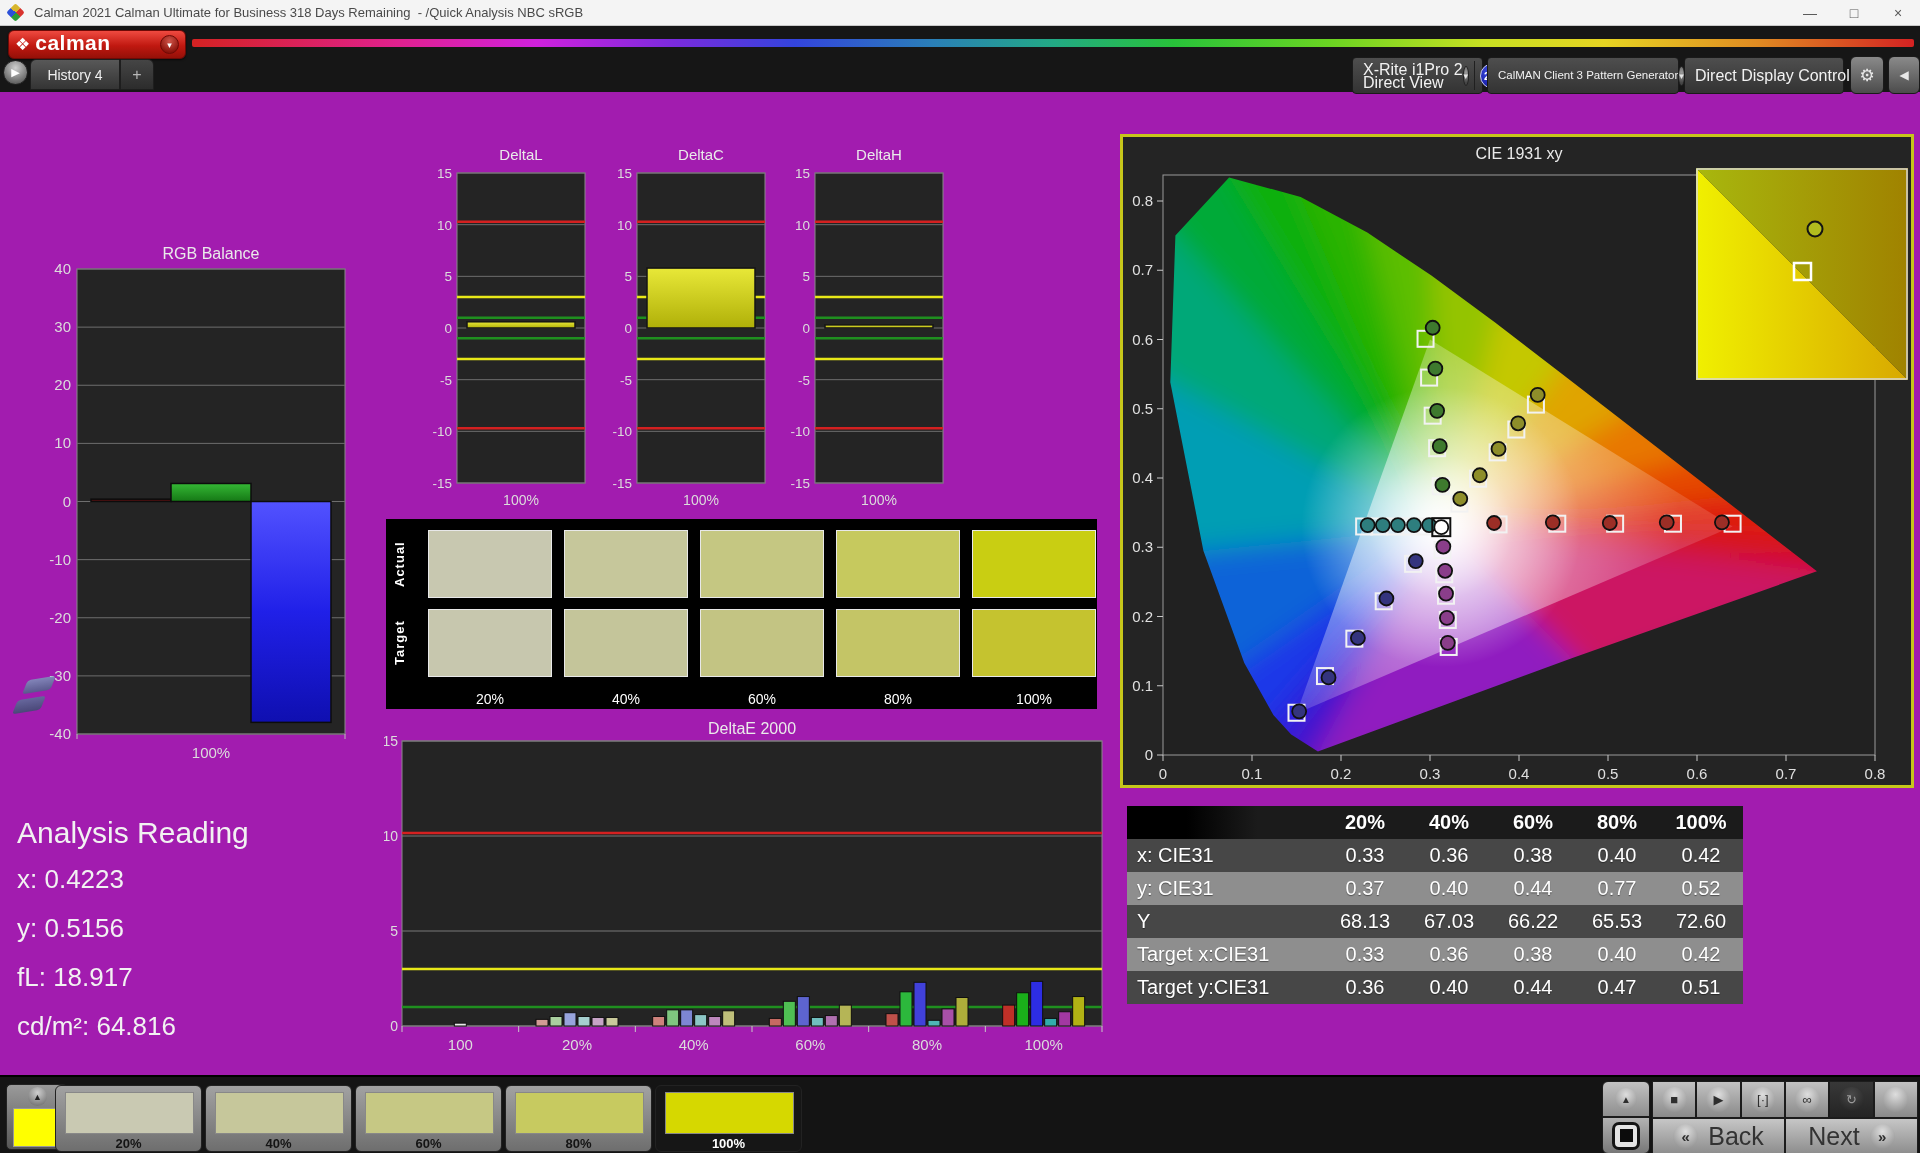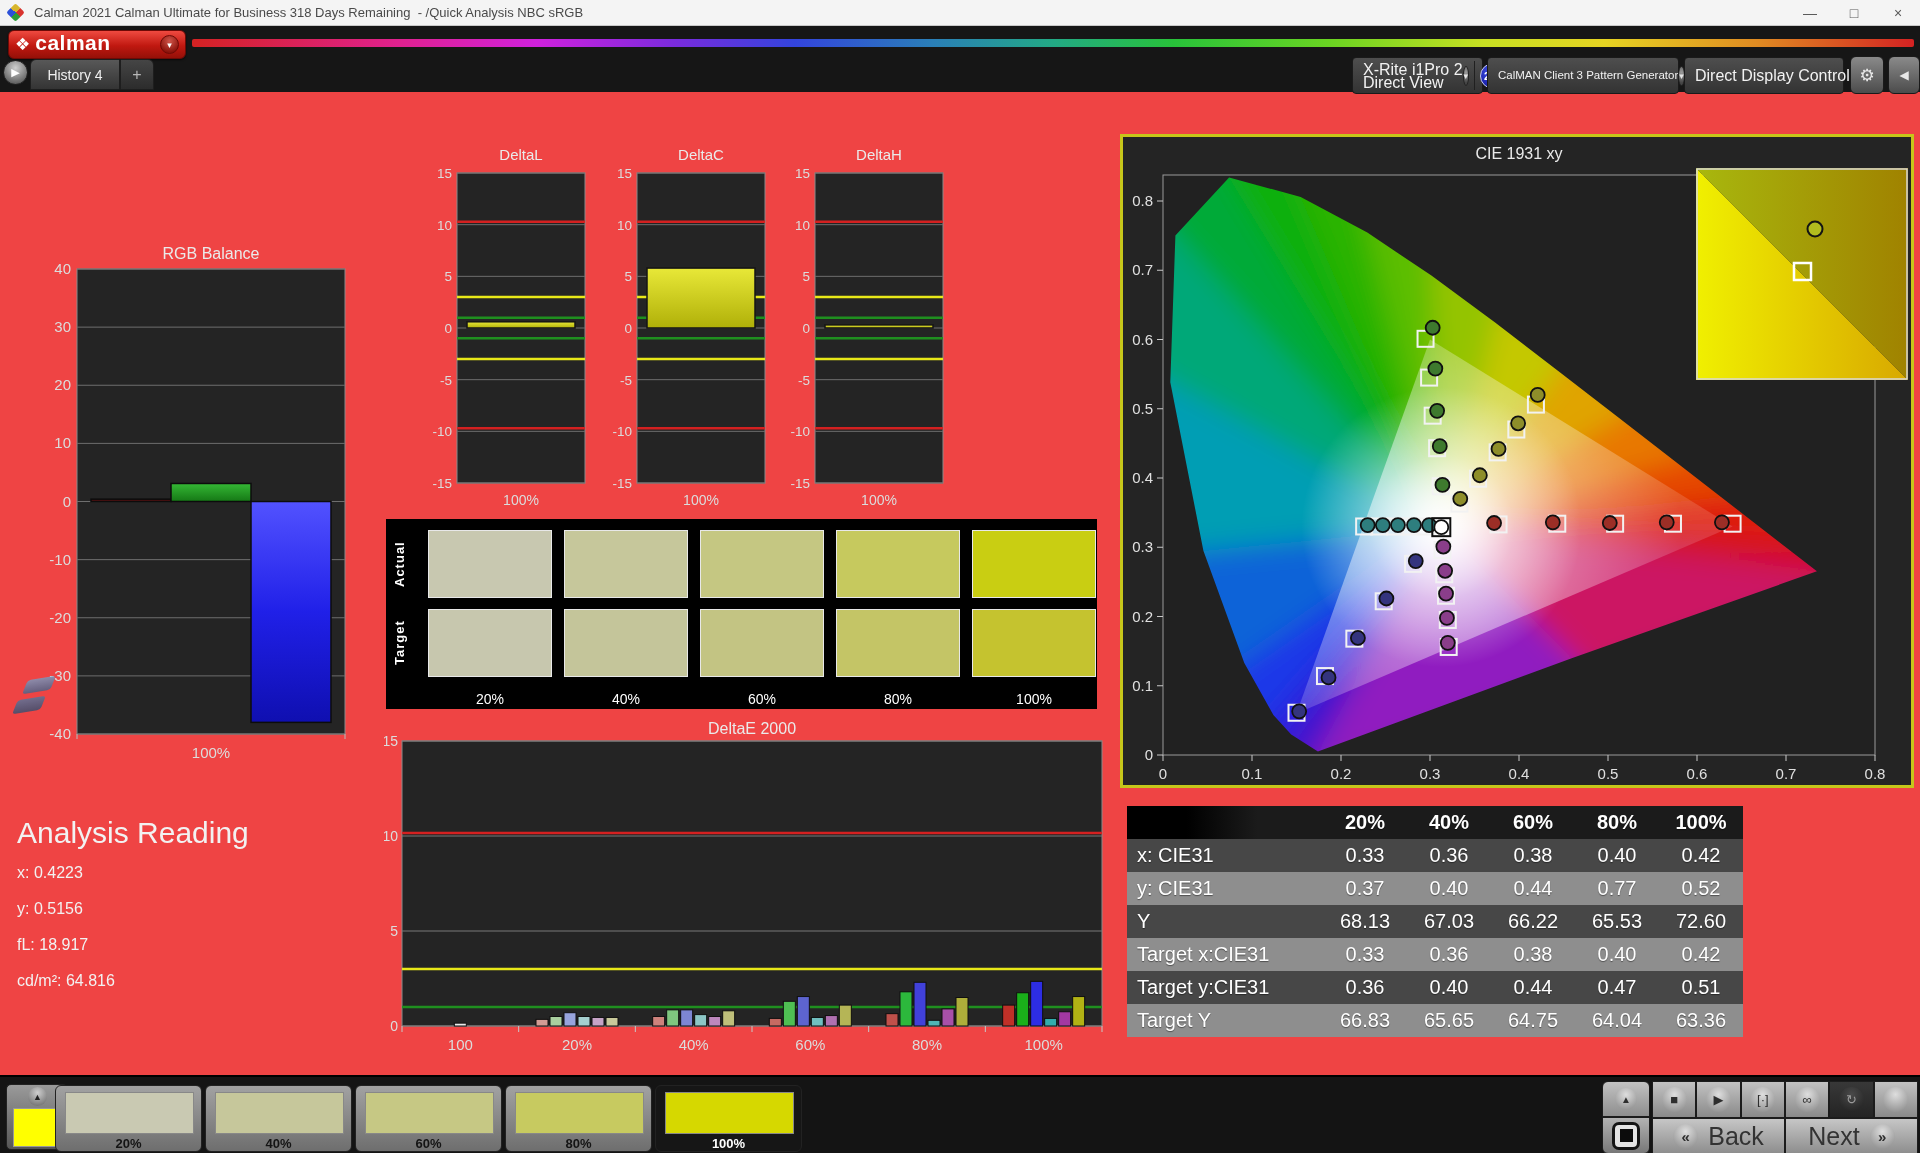--- a/index.html
+++ b/index.html
@@ -1,17 +1,17 @@
 <!DOCTYPE html>
 <html><head>
 <meta charset="utf-8">
 <style>
   * { margin:0; padding:0; box-sizing:border-box; }
   html,body { width:1920px; height:1153px; background:#1f1f1f; overflow:hidden; }
-  .screen { position:relative; width:1920px; height:1153px; background:#ef4444;
+  .screen { position:relative; width:1920px; height:1153px; background:#a21caf;
             font-family:"Liberation Sans", sans-serif; }
 
   
   .titlebar { position:absolute; left:0; top:0; width:1920px; height:26px; background:#f4f4f4;
               display:flex; align-items:center; border-bottom:1px solid #c9c9c9;}
   .app-icon { width:13px; height:13px; margin-left:9px; border-radius:2px;
               background:conic-gradient(#d8332d 0 25%, #2d9e37 0 50%, #2d51d8 0 75%, #d8b62d 0);
               transform:rotate(45deg); }
   .title-text { margin-left:12px; font-size:13px; color:#4a4a4a; white-space:pre; }
   .win-controls { position:absolute; right:0; top:0; height:26px; display:flex; }
@@ -57,21 +57,21 @@
               border:1px solid #c8ccf2; color:#fff; font-size:11px; font-weight:bold;
               display:flex; align-items:center; justify-content:center; }
   .tb-sq-btn { position:absolute; top:30px; height:38px; border-radius:6px;
                background:linear-gradient(#8a8a8a,#4c4c4c); border:1px solid #1a1a1a;
                display:flex; align-items:center; justify-content:center; color:#e8e8e8; font-size:17px; }
 
   
   .page-title { position:absolute; left:26px; top:126px; font-size:44px; color:#f2f2f2; letter-spacing:.5px; }
   .current-reading { position:absolute; left:17px; top:816px; color:#f2f2f2; }
   .current-reading .cr-title { font-size:30px; margin-bottom:14px; }
-  .current-reading .cr-line  { font-size:16px; margin-bottom:18px; }
+  .current-reading .cr-line  { font-size:26px; margin-bottom:18px; }
 
   
   .wm { position:absolute; left:14px; top:676px; width:44px; height:46px; opacity:.85; }
   .wm i { position:absolute; display:block; border-radius:3px; }
   .wm .wm1 { left:12px; top:2px;  width:26px; height:14px; background:linear-gradient(#7d97bb,#4e6astro88); background:linear-gradient(#7d97bb,#4e6488); transform:skewX(-30deg) rotate(-10deg); }
   .wm .wm2 { left:2px;  top:22px; width:26px; height:14px; background:linear-gradient(#5c7499,#3c5070); transform:skewX(-30deg) rotate(-10deg); }
 
   .chart { position:absolute; }
   svg { display:block; font-family:"Liberation Sans", sans-serif; }
 
@@ -639,28 +639,20 @@
         <div class="td">0.42</div>
       </div>
       <div class="tr dark">
         <div class="td lbl">Target y:CIE31</div>
         <div class="td">0.36</div>
         <div class="td">0.40</div>
         <div class="td">0.44</div>
         <div class="td">0.47</div>
         <div class="td">0.51</div>
       </div>
-      <div class="tr light">
-        <div class="td lbl">Target Y</div>
-        <div class="td">66.83</div>
-        <div class="td">65.65</div>
-        <div class="td">64.75</div>
-        <div class="td">64.04</div>
-        <div class="td">63.36</div>
-      </div>
     </div>
 
   <div class="bottom-bar">
     <div class="mini-btn">
       <span class="mini-up">▲</span>
       <span class="mini-swatch" id="mini-swatch" style="background: rgb(255, 255, 0);"></span>
     </div>
     <div class="level-btn" style="left: 55px;">
         <span class="level-swatch" style="background: rgb(201, 201, 178);"></span>
         <span class="level-label">20%</span>

